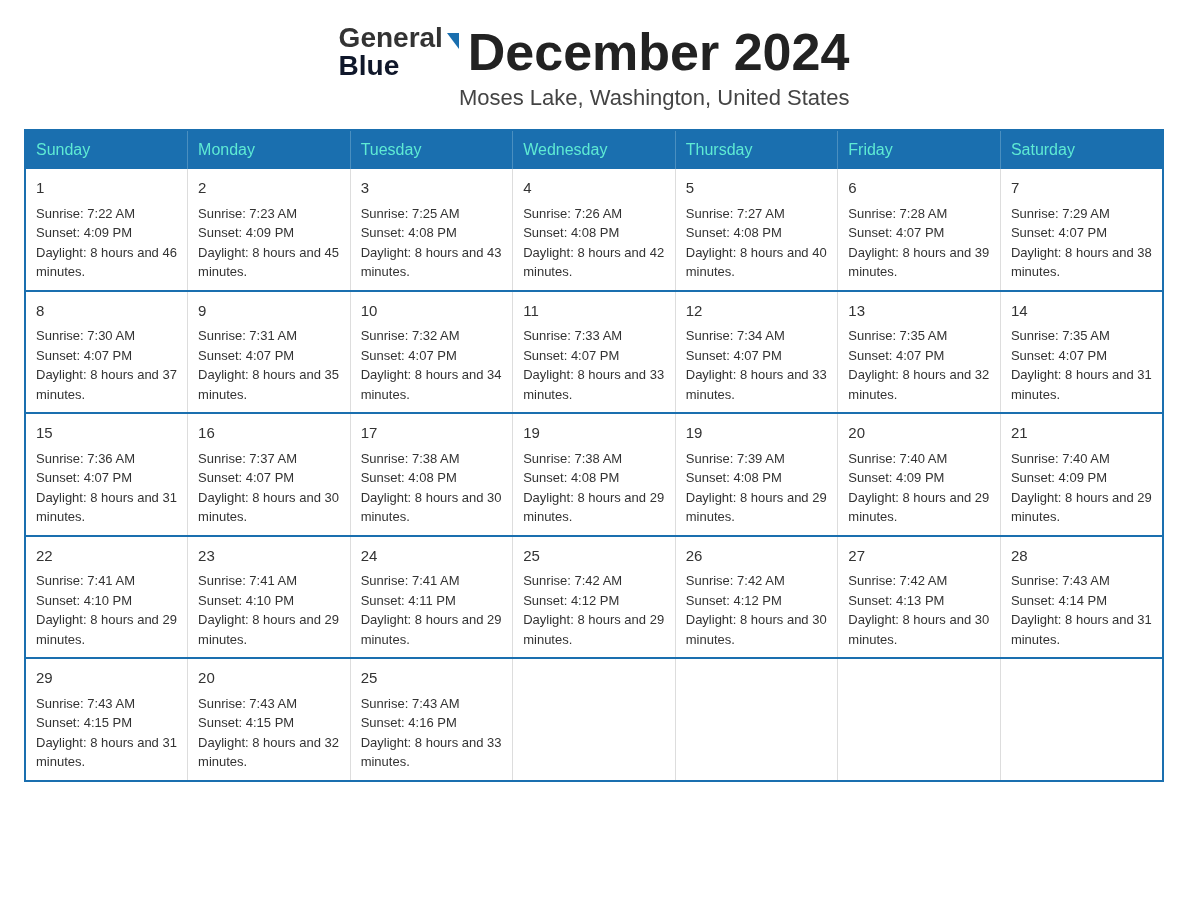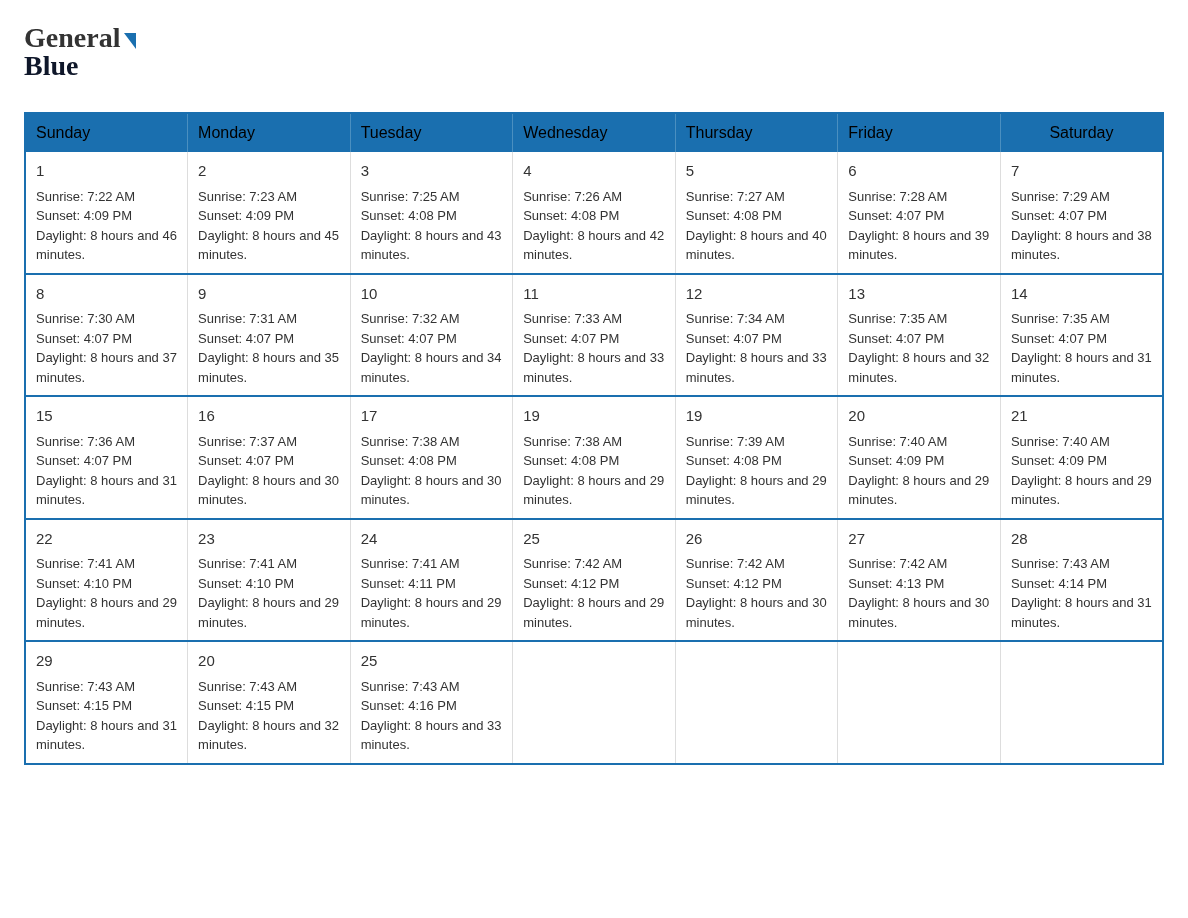--- a/index.html
+++ b/index.html
@@ -5,24 +5,23 @@
     * { box-sizing: border-box; margin: 0; padding: 0; }
     body {
       font-family: Arial, sans-serif;
       background: #fff;
       padding: 24px;
       width: 1188px;
       min-height: 918px;
     }
     .header {
       display: flex;
-      justify-content: space-between;
+      justify-content: center;
       align-items: flex-start;
-      margin-bottom: 32px;
-      font-family: Liberation Serif, serif;
+      margin-bottom: 18px;
     }
     .logo {
       display: flex;
       flex-direction: column;
       align-items: flex-start;
     }
     .logo-general {
       font-size: 28px;
       font-weight: bold;
       color: #333;
@@ -48,31 +47,30 @@
       color: #444;
       margin-top: 4px;
     }
     .calendar {
       width: 100%;
       border-collapse: collapse;
       border: 2px solid #1a6faf;
     }
     .calendar th {
       background-color: #1a6faf;
-      color: #000000;
+      color: #5eead4;
       font-size: 16px;
       font-weight: normal;
       padding: 10px 10px;
       text-align: left;
       border-right: 1px solid #4a8fc0;
       margin-top: 40px;
     }
     .calendar th:last-child {
       border-right: none;
-      text-align: center;
     }
     .calendar td {
       vertical-align: top;
       padding: 8px 10px;
       font-size: 13px;
       color: #333;
       border-right: 1px solid #ddd;
       border-bottom: 2px solid #1a6faf;
       width: calc(100% / 7);
       line-height: 1.5;
@@ -100,20 +98,24 @@
 </head>
 <body>
 
 <div class="header">
   <div class="logo">
     <div class="logo-row">
       <span class="logo-general">General</span>
       <span style="display:inline-block; margin-left:4px; width:0; height:0; border-left:12px solid transparent; border-right:0px solid transparent; border-top:16px solid #1a6faf; vertical-align:middle; margin-top:6px;"></span>
     </div>
     <span class="logo-blue">Blue</span>
+  </div>
+  <div class="title-section">
+    <div class="month-title">December 2024</div>
+    <div class="location">Moses Lake, Washington, United States</div>
   </div>
 </div>
 
 <table class="calendar">
   <thead>
     <tr>
     <th>Sunday</th>
         <th>Monday</th>
         <th>Tuesday</th>
         <th>Wednesday</th>

